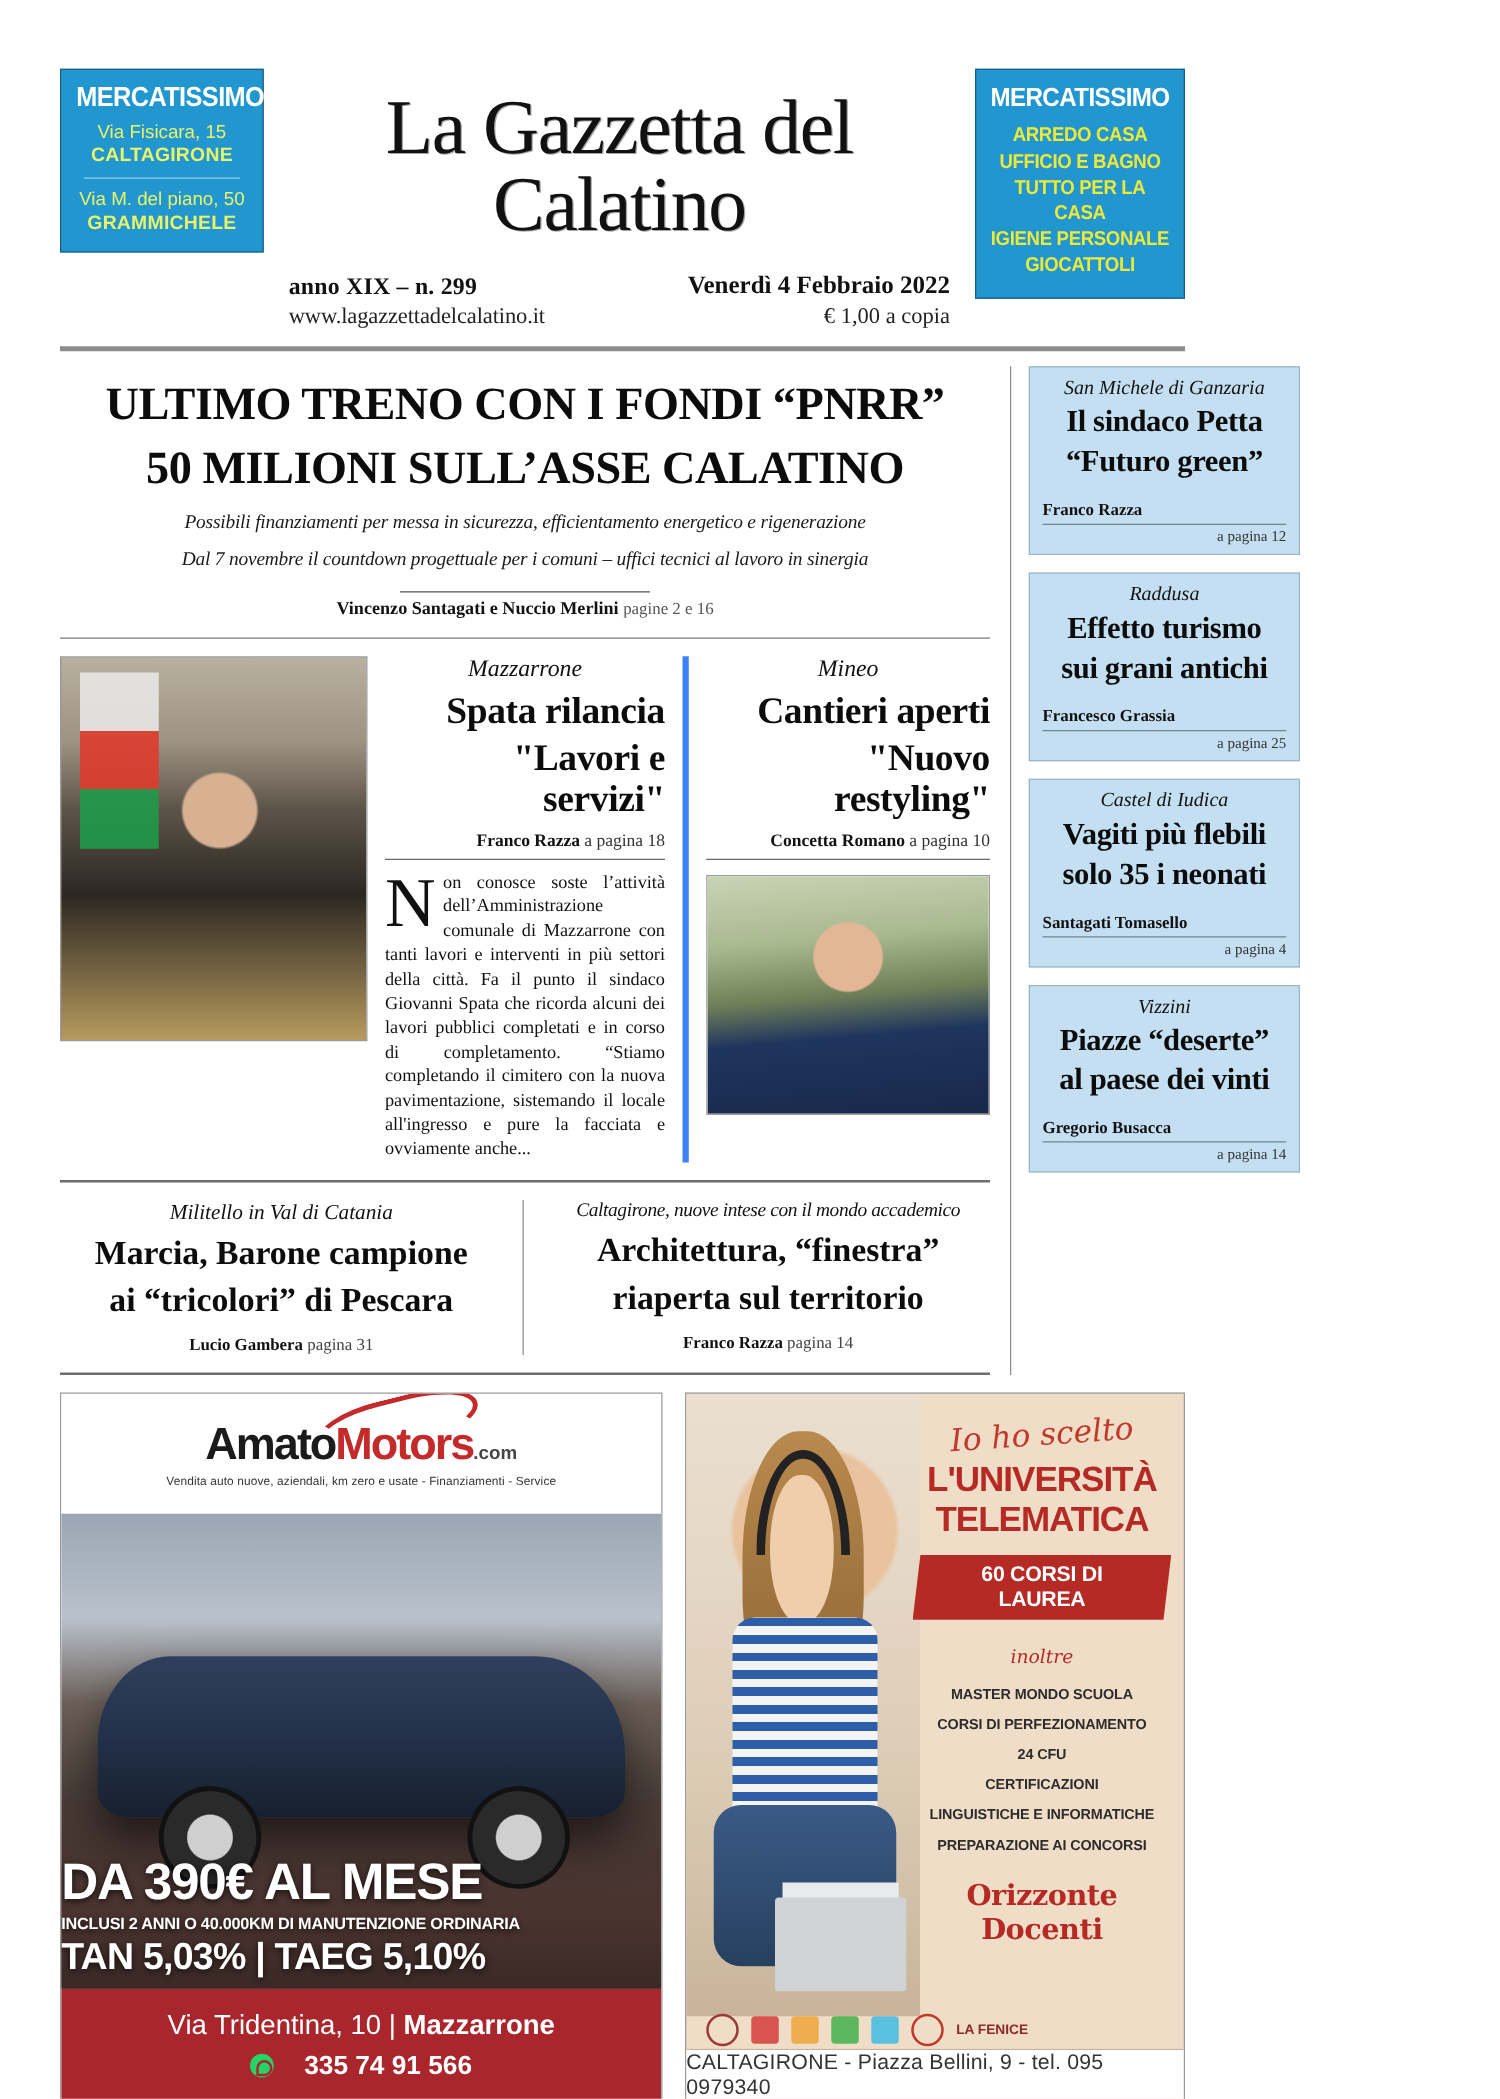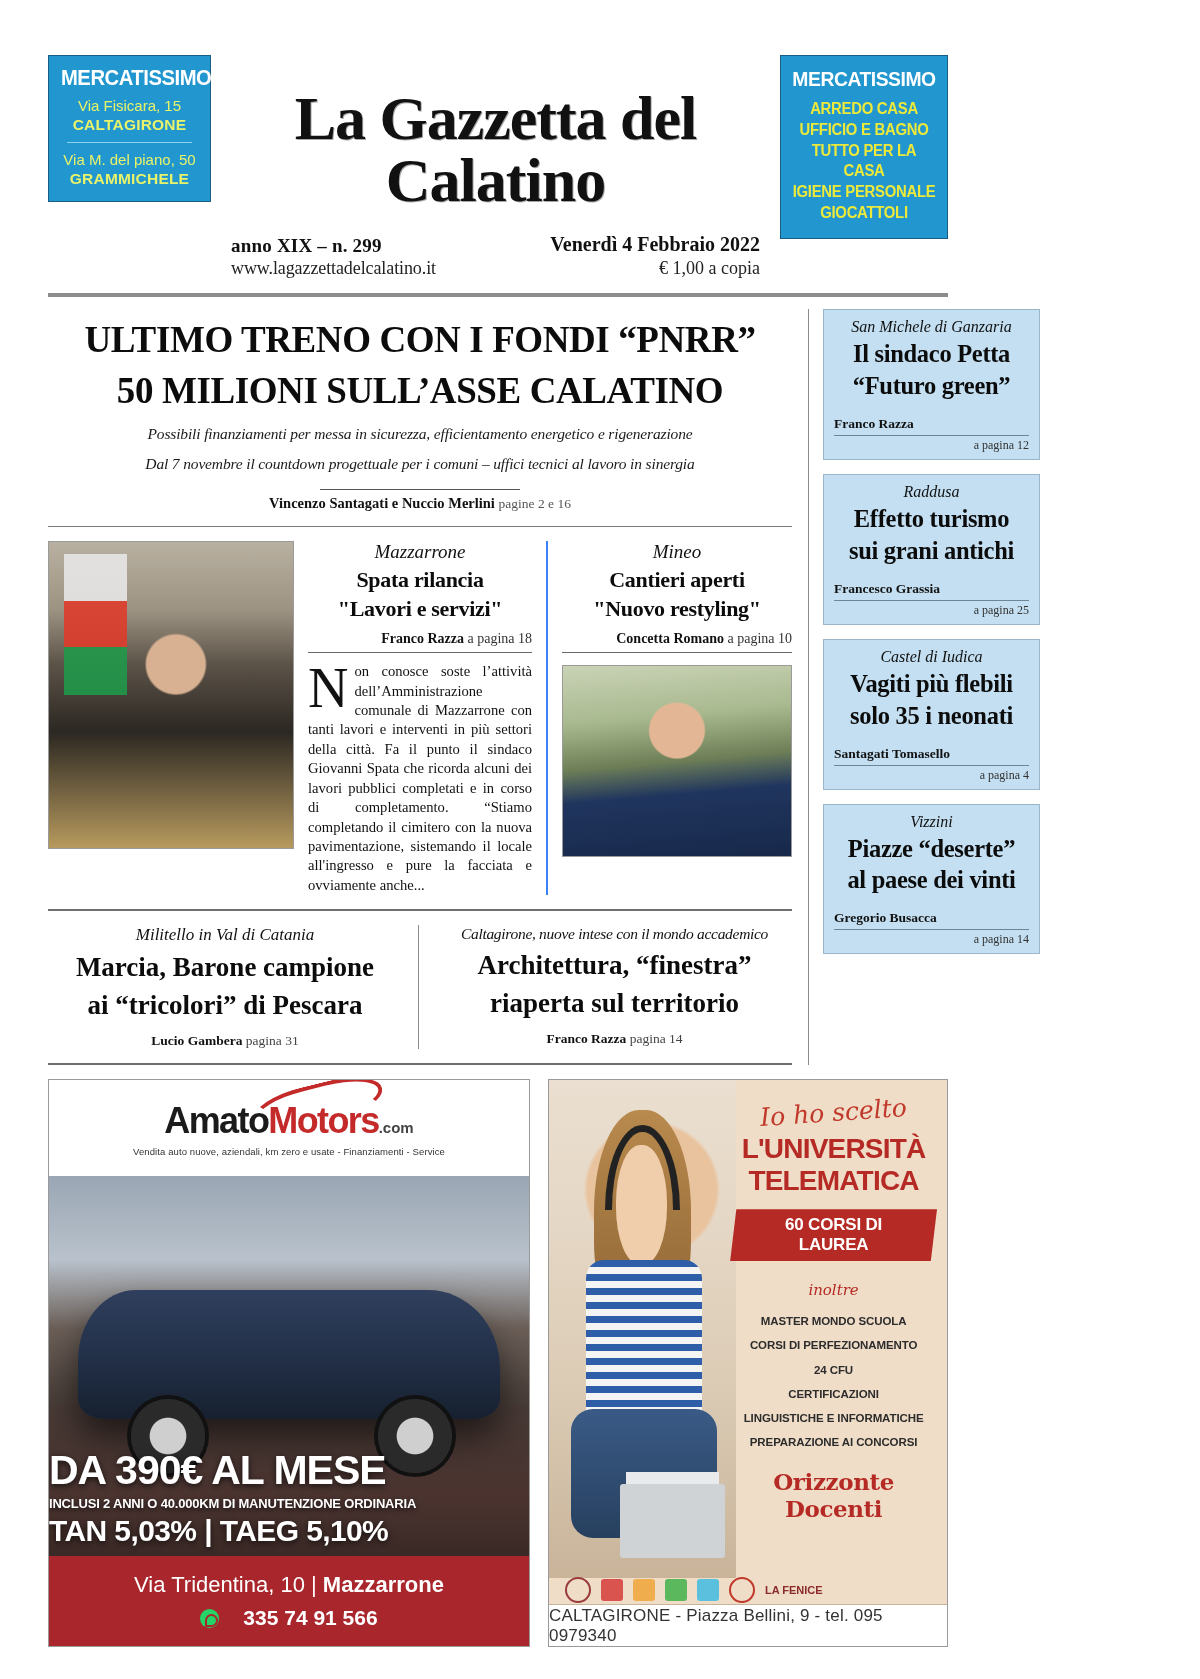--- a/index.html
+++ b/index.html
@@ -34,27 +34,27 @@
   .promo-line.bold { font-weight: bold; font-size: 15.5px; letter-spacing: 0.2px; }
   .promo-rule { height: 1px; background: #8fd0ef; margin: 7px 12px; }
   .promo-item {
     font-weight: bold; font-size: 16px; color: #ece93a; line-height: 1.30;
     letter-spacing: -0.3px; transform: scaleX(0.93); transform-origin: center;
   }
 
   .masthead-center { flex: 1; padding: 0 14px; position: relative; }
   .paper-title {
     font-family: "Liberation Serif", serif;
-    font-weight: bold;
+    font-weight: normal;
     font-size: 62px;
     line-height: 1;
     text-align: center;
     letter-spacing: -1px;
     color: #111;
-    margin-top: 32px;
+    margin-top: 16px;
     text-shadow: 1px 1px 0 rgba(0,0,0,0.35);
   }
   .masthead-meta { display: flex; justify-content: space-between; align-items: flex-end; margin-top: 22px; padding: 0 6px; }
   .meta-left { text-align: left; }
   .meta-right { text-align: right; }
   .meta-strong { font-size: 19px; font-weight: bold; letter-spacing: 0.2px; color: #111; }
   .meta-url { font-size: 18px; color: #222; letter-spacing: -0.1px; margin-top: 1px; }
   .meta-date { font-size: 20px; font-weight: bold; color: #111; }
   .meta-price { font-size: 18px; color: #222; margin-top: 2px; }
 
@@ -104,25 +104,25 @@
     opacity:0.88;
   }
   .photo-mayor2::before {
     content:""; position:absolute; inset:0;
     background:
       radial-gradient(circle at 50% 34%, #e3b795 0 16%, rgba(227,183,149,0) 17%),
       linear-gradient(175deg,#c9d3b6 0%,#a9b98f 28%,#6e7f57 50%,#20355e 66%,#17284a 100%);
   }
 
   .tri-mid { flex: 1; padding: 0 14px; }
-  .tri-right { width: 246px; flex: 0 0 246px; padding-left: 14px; border-left: 2px solid #3b82f6; font-family: Liberation Serif, serif; }
+  .tri-right { width: 246px; flex: 0 0 246px; padding-left: 14px; border-left: 5px solid #3b82f6; font-family: Liberation Serif, serif; }
 
   .kicker { font-style: italic; font-size: 19px; text-align: center; color: #111; }
   .sub-head {
-    font-weight: bold; font-size: 22px; line-height: 1.1; text-align: center;
+    font-weight: bold; font-size: 30px; line-height: 1.1; text-align: right;
     color: #0c0c0c; margin-top: 5px; letter-spacing: -0.3px;
   }
   .credit { font-size: 14px; text-align: right; color: #111; margin-top: 10px; }
   .credit b { font-weight: bold; }
   .credit .pg { color: #333; }
   .credit-rule { height: 1px; background: #6a6a6a; margin-top: 5px; }
 
   .article-body {
     font-size: 14.6px; line-height: 1.33; text-align: justify; color: #111;
     margin-top: 9px; hyphens: auto;

